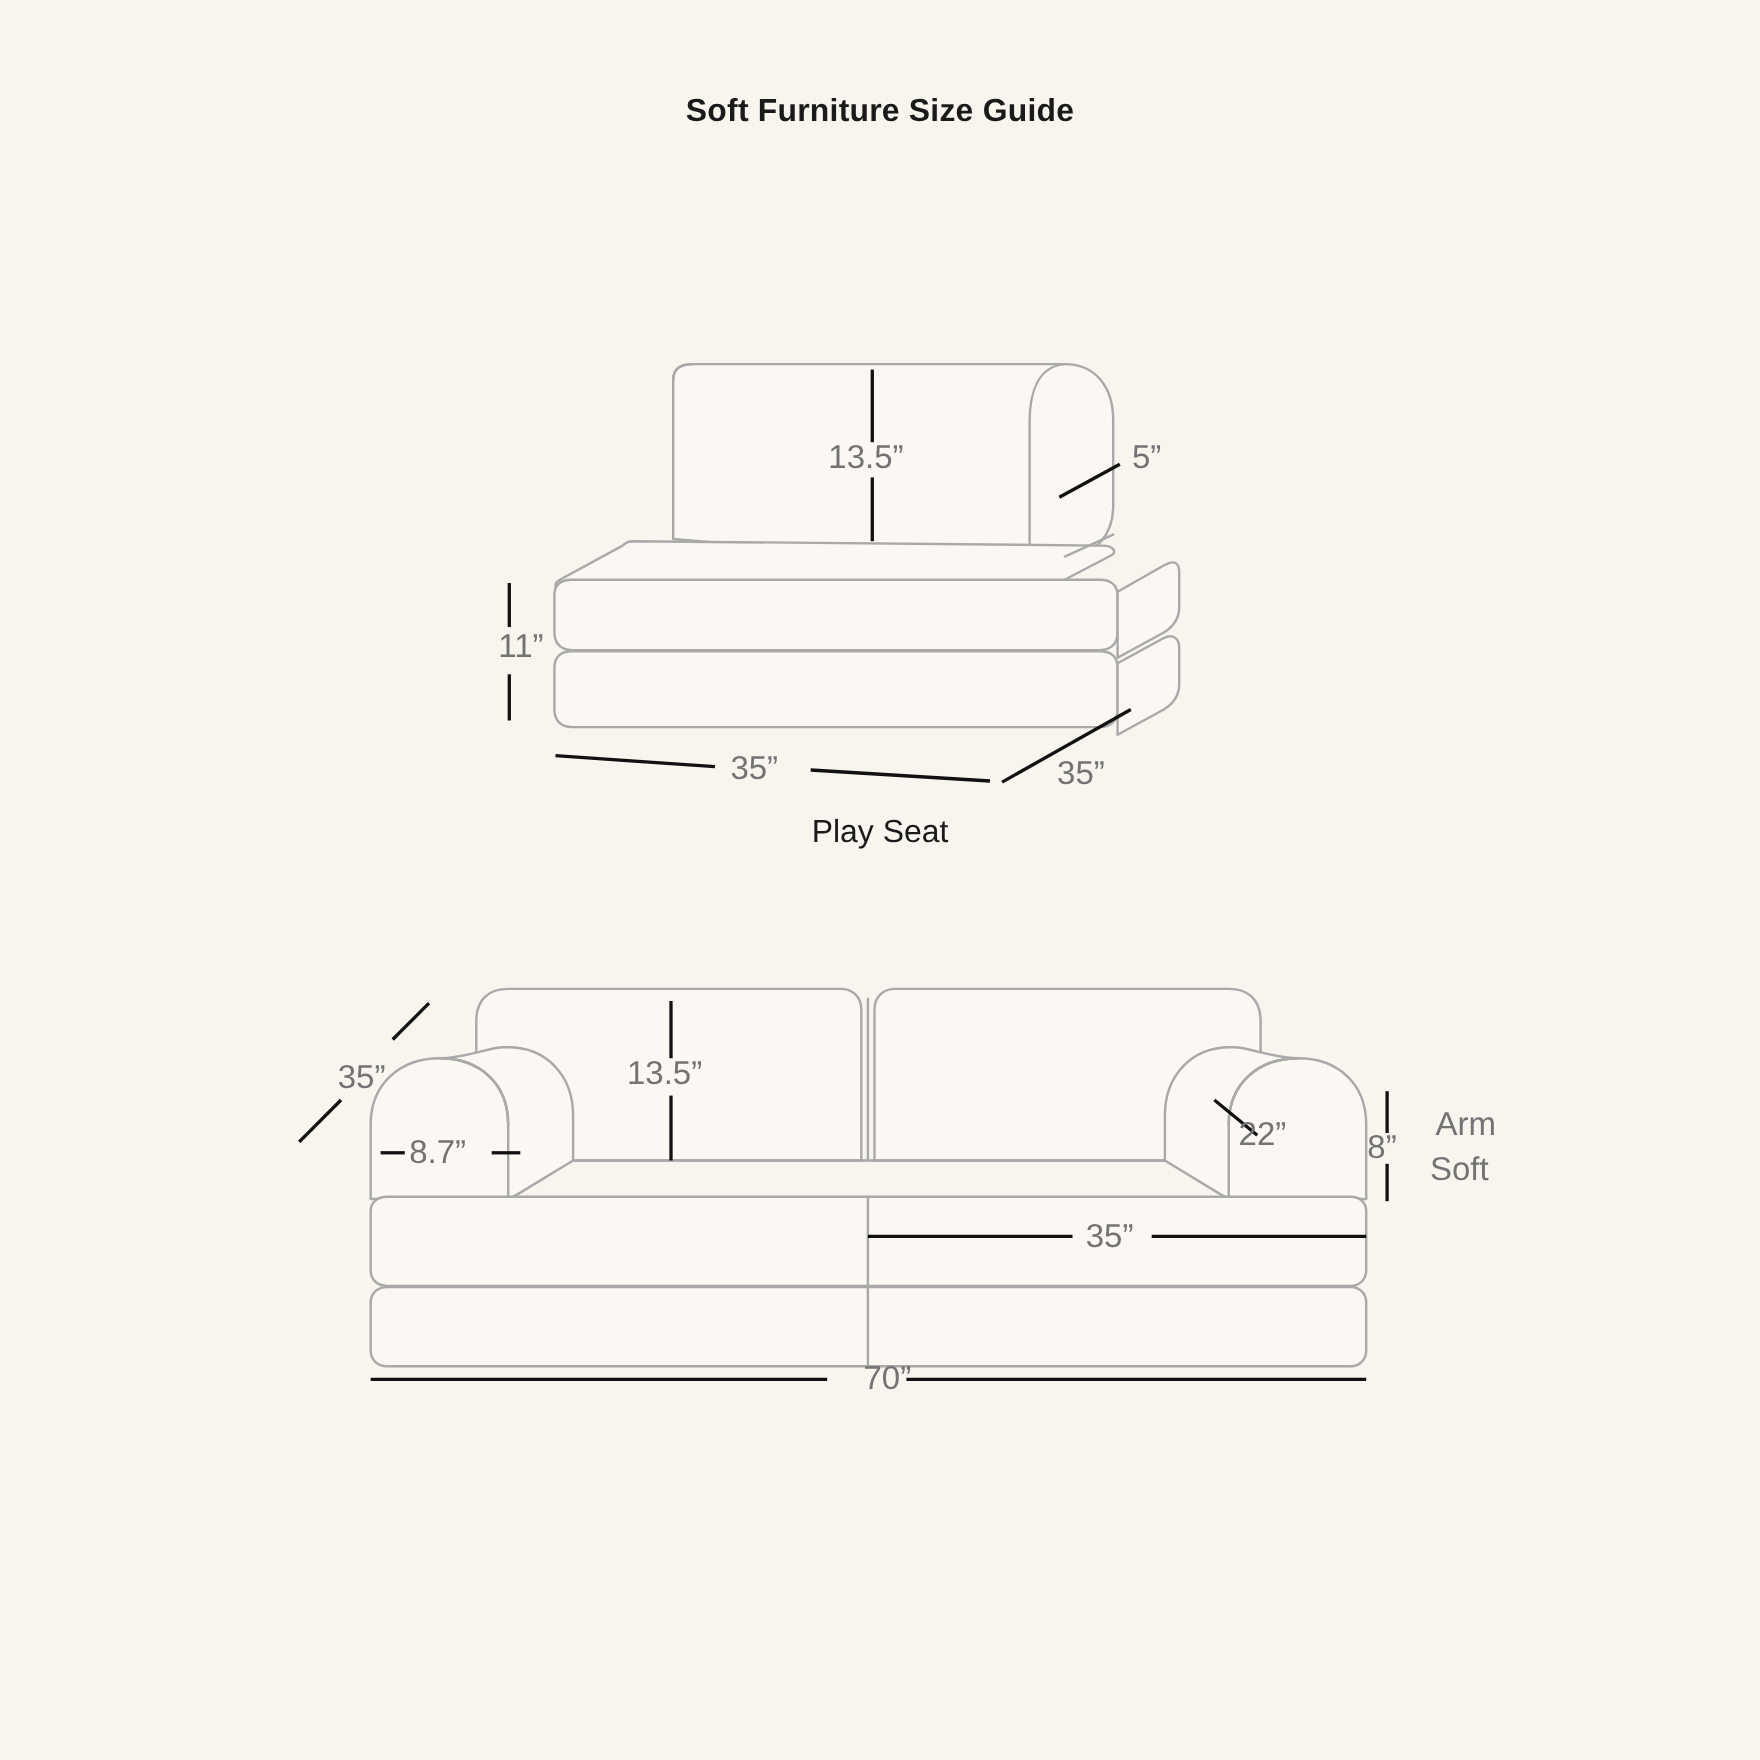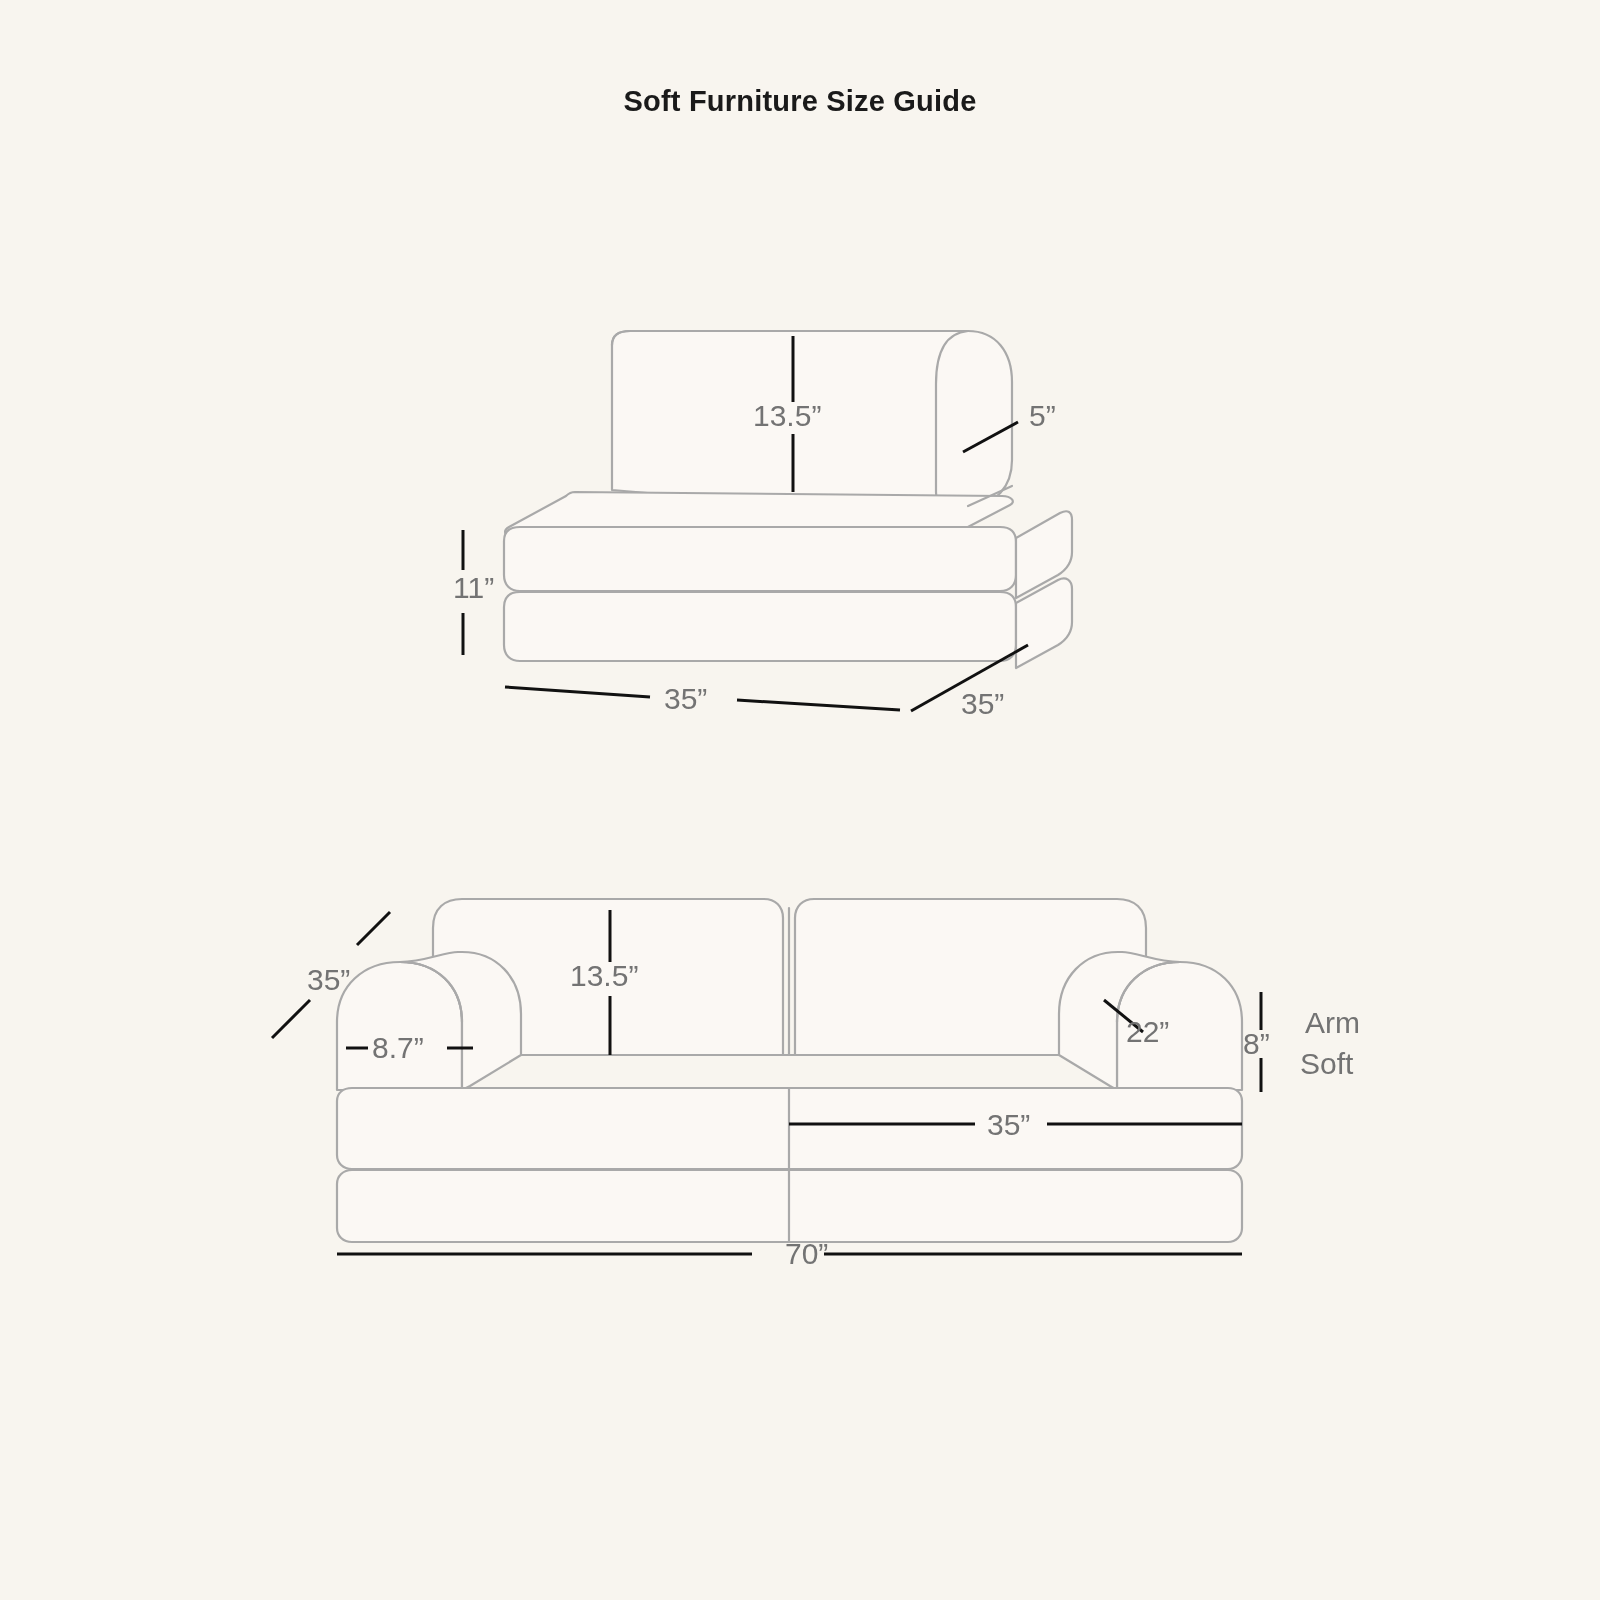--- a/index.html
+++ b/index.html
@@ -176,20 +176,21 @@
   <div class="dim-label" style="left:753px; top:398px;">13.5”</div>
 
   <div class="dim-label" style="left:1029px; top:398px;">5”</div>
 
   <div class="dim-label" style="left:436px; top:570px;margin-left:17px;">11”</div>
 
   <div class="dim-label" style="left:664px; top:681px;">35”</div>
 
   <div class="dim-label" style="left:961px; top:686px;">35”</div>
 
+  <div class="caption" id="caption-seat">Play Seat</div>
 
   <svg class="art" viewBox="0 0 1600 1600">
 
     <path class="body-line" d="M 433,928
              C 433,908 445,899 462,899
              L 764,899
              C 775,899 783,906 783,918
              L 783,1055
              L 433,1055
              Z"></path>

